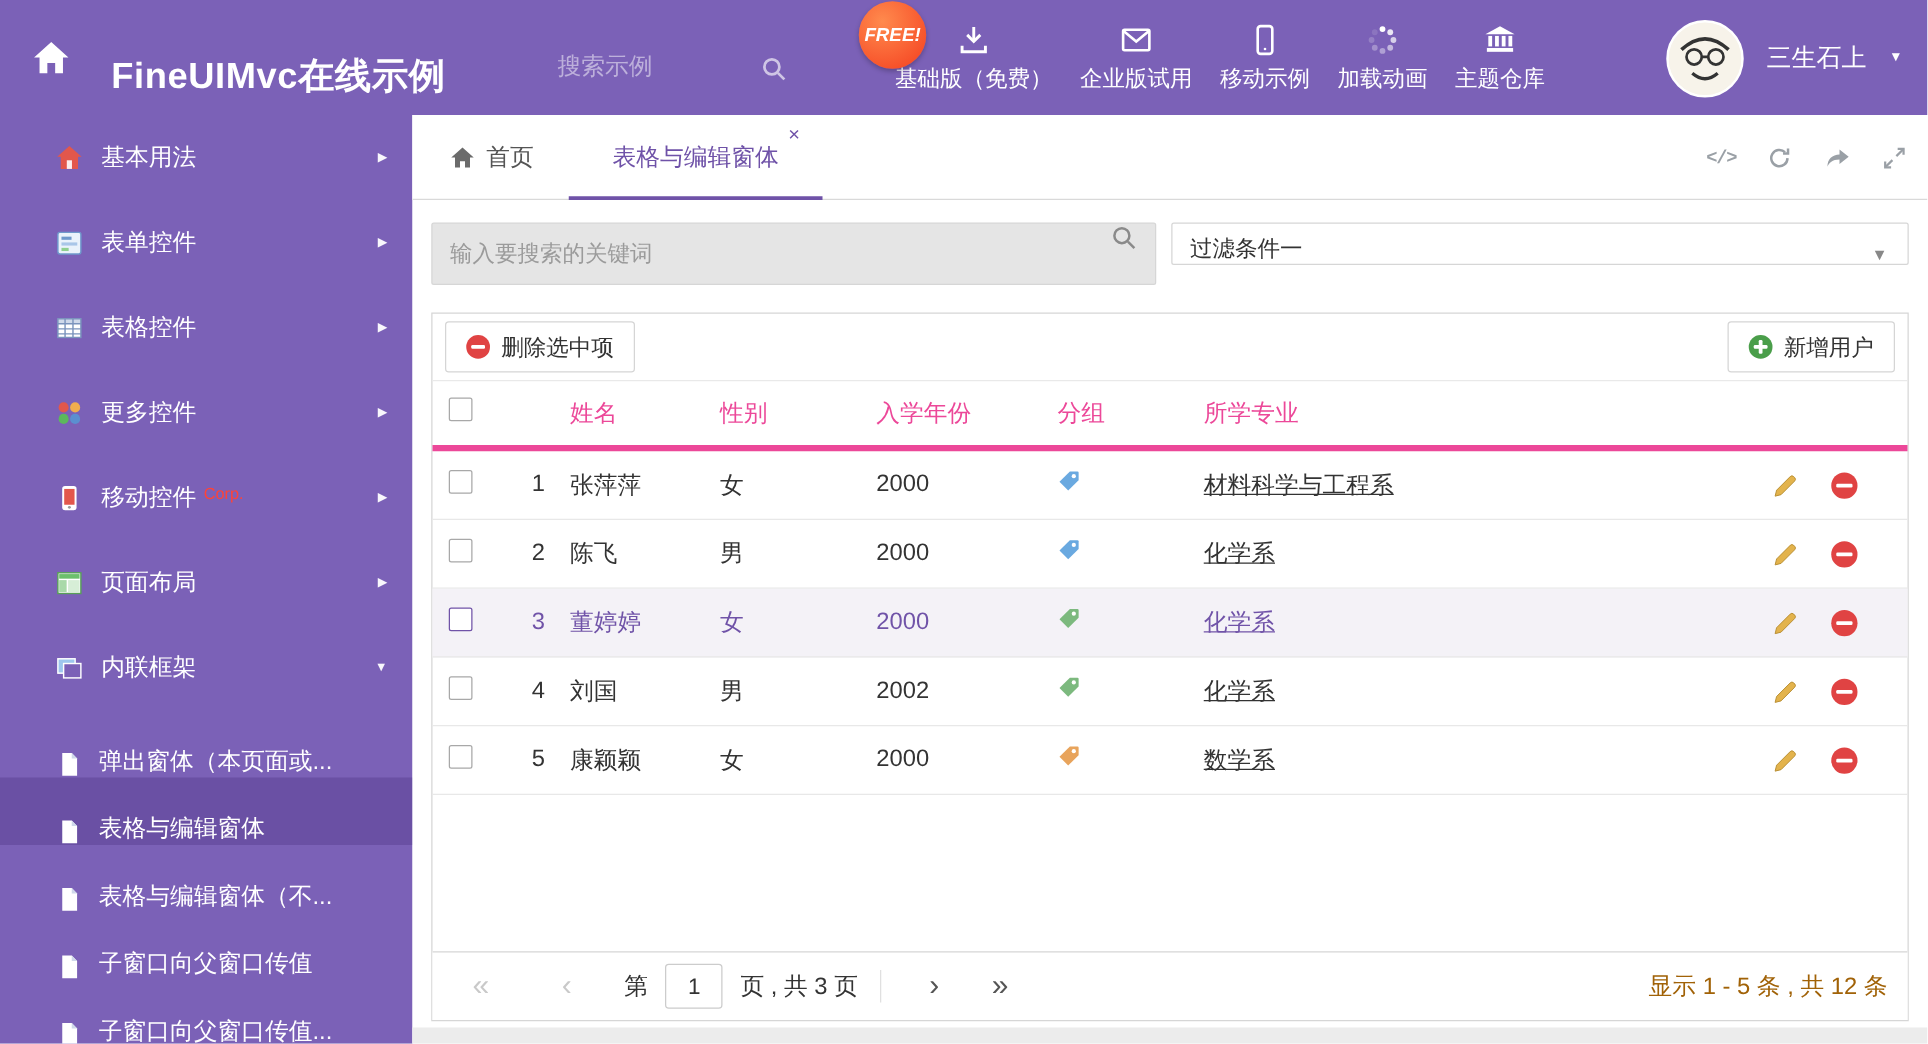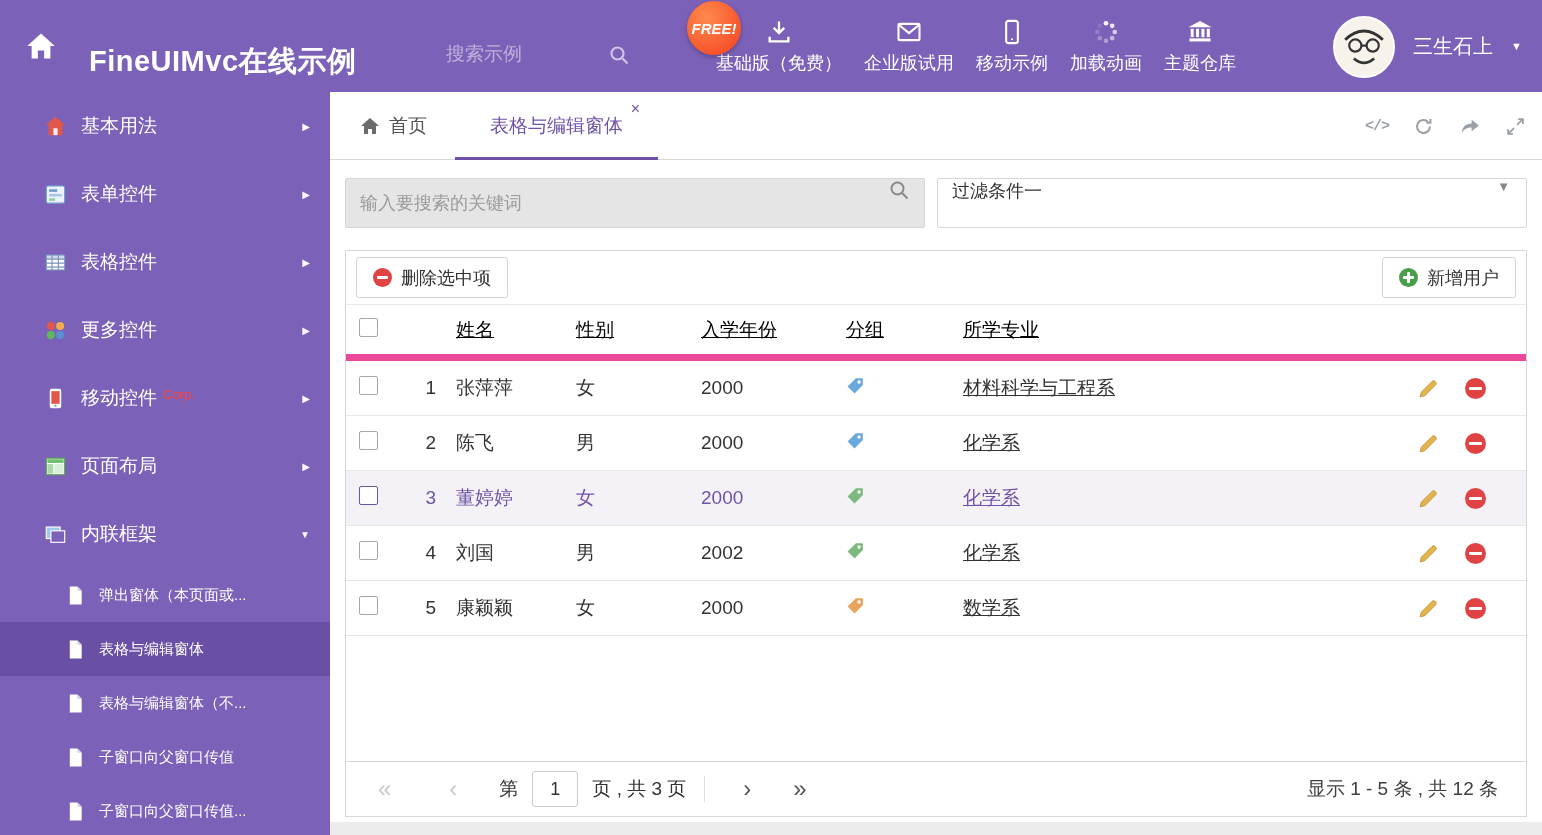--- a/index.html
+++ b/index.html
@@ -23,21 +23,21 @@
   .avatar{position:absolute;right:147px;top:16px;width:58px;height:58px;border-radius:50%;background:#f7f3ea;border:2px solid #fff;overflow:hidden;cursor:pointer;}
   .user{position:absolute;right:20px;top:0;height:92px;display:flex;align-items:center;gap:18px;color:#fff;font-size:20px;cursor:pointer;}
   .user .caret{font-size:11px;}
 
   
   .sidebar{position:absolute;left:0;top:92px;width:330px;height:743px;background:#7b61b7;overflow:hidden;}
   .sb-item{position:relative;height:68px;display:flex;align-items:center;color:#fff;font-size:19px;cursor:pointer;padding-left:44px;box-sizing:border-box;}
   .sb-item .sico{width:23px;height:23px;margin-right:14px;flex:0 0 auto;}
   .sb-item .arr{position:absolute;right:20px;font-size:10px;color:rgba(255,255,255,.95);}
   .sb-badge{color:#ff4337;font-size:13px;margin-left:6px;position:relative;top:-4px;}
-  .sb-sub{position:relative;height:54px;display:flex;align-items:center;color:#fff;font-size:15px;cursor:pointer;padding-left:66px;box-sizing:border-box;}
+  .sb-sub{position:relative;height:54px;display:flex;align-items:flex-end;color:#fff;font-size:19px;cursor:pointer;padding-left:46px;box-sizing:border-box;}
   .sb-sub .fico{width:19px;height:21px;margin-right:14px;flex:0 0 auto;}
   .sb-sub.active{background:#6a50a4;}
 
   
   .main{position:absolute;left:330px;top:92px;width:1212px;height:743px;background:#fff;}
   .bottom-strip{position:absolute;left:0;bottom:0;width:1212px;height:13px;background:#ececec;}
 
   
   .tabbar{position:absolute;left:0;top:0;width:1212px;height:68px;border-bottom:1px solid #d9d9d9;box-sizing:border-box;background:#fff;}
   .tab-home{position:absolute;left:30px;top:0;height:68px;display:flex;align-items:center;gap:9px;font-size:19px;color:#555;cursor:pointer;}
@@ -48,39 +48,39 @@
   .tab-tools{position:absolute;right:16px;top:0;height:68px;display:flex;align-items:center;gap:24px;color:#9aa0a6;}
   .tool{width:22px;height:22px;cursor:pointer;display:flex;align-items:center;justify-content:center;}
   .tool.code{font-size:15px;font-weight:bold;letter-spacing:-1px;font-family:"Liberation Mono","DejaVu Sans Mono",monospace;}
 
   
   .filter-row{position:absolute;left:15px;top:86px;width:1182px;height:50px;}
   .search-box{position:absolute;left:0;top:0;width:580px;height:50px;border:1px solid #d6d6d6;border-radius:2px;box-sizing:border-box;display:flex;background:#e5e5e5;}
   .search-box input{flex:1;border:none;outline:none;font-size:18px;padding:0 14px;color:#333;font-family:inherit;background:transparent;}
   .search-box input::placeholder{color:#9b9b9b;}
   .search-box .mag2{width:22px;height:22px;margin-right:14px;flex:0 0 auto;}
-  .dropdown{position:absolute;left:592px;top:0;width:590px;height:50px;border:1px solid #d6d6d6;border-radius:2px;box-sizing:border-box;display:flex;align-items:flex-start;background:#fff;cursor:pointer;font-size:18px;}
+  .dropdown{position:absolute;left:592px;top:0;width:590px;height:34px;border:1px solid #d6d6d6;border-radius:2px;box-sizing:border-box;display:flex;align-items:flex-end;background:#fff;cursor:pointer;font-size:18px;}
   .dropdown .dd-text{padding-left:14px;flex:1;}
   .dropdown .dd-caret{margin-right:16px;color:#888;font-size:13px;}
 
   
   .grid-panel{position:absolute;left:15px;top:158px;width:1182px;height:567px;border:1px solid #d6d6d6;box-sizing:border-box;background:#fff;}
   .grid-toolbar{position:relative;height:53px;border-bottom:1px solid #e9e9e9;}
   .btn{position:absolute;top:6px;height:41px;display:inline-flex;align-items:center;gap:9px;border:1px solid #d5d5d5;border-radius:3px;background:#fff;font-size:18px;color:#333;padding:0 16px;cursor:pointer;font-family:inherit;}
   .btn-del{left:10px;}
   .btn-add{right:10px;}
 
   .ico-minus{width:19px;height:19px;border-radius:50%;background:#e04343;position:relative;display:inline-block;flex:0 0 auto;}
   .ico-minus::after{content:"";position:absolute;left:4px;right:4px;top:8px;height:3px;background:#fff;border-radius:1px;}
   .ico-plus{width:19px;height:19px;border-radius:50%;background:#4a9e4a;position:relative;display:inline-block;flex:0 0 auto;}
   .ico-plus::before{content:"";position:absolute;top:4px;bottom:4px;left:8px;width:3px;background:#fff;border-radius:1px;}
   .ico-plus::after{content:"";position:absolute;left:4px;right:4px;top:8px;height:3px;background:#fff;border-radius:1px;}
 
   .g-row{display:flex;align-items:center;height:55px;font-size:19px;border-bottom:1px solid #e8e8e8;box-sizing:border-box;}
-  .g-head{height:56px;border-bottom:7px solid #ec4899;color:#000000;text-decoration:underline;}
+  .g-head{height:56px;border-bottom:5px solid #ec4899;color:#ec4899;}
   .c-check{width:50px;padding-left:13px;box-sizing:border-box;flex:0 0 auto;}
   .cb{width:17px;height:17px;border:1px solid #a8a8a8;border-radius:2px;background:#fff;display:inline-block;cursor:pointer;}
   .c-num{width:40px;text-align:right;flex:0 0 auto;color:#333;}
   .c-name{width:140px;padding-left:20px;box-sizing:border-box;flex:0 0 auto;}
   .c-gender{width:125px;flex:0 0 auto;}
   .c-year{width:145px;flex:0 0 auto;}
   .c-group{width:117px;flex:0 0 auto;}
   .c-major{flex:1;}
   .c-actions{width:120px;flex:0 0 auto;display:flex;align-items:center;gap:26px;padding-left:12px;box-sizing:border-box;}
   .tag{width:18px;height:18px;display:inline-block;}
@@ -101,21 +101,21 @@
   .pg-dis{color:#c9c9c9;}
   .pg-first{margin-left:32px;}
   .pg-prev{margin-left:58px;}
   .pg-word{margin-left:42px;color:#333;}
   .pg-input{margin-left:14px;width:46px;height:36px;border:1px solid #ccc;border-radius:3px;text-align:center;font-size:18px;color:#333;font-family:inherit;outline:none;box-sizing:border-box;}
   .pg-suffix{margin-left:14px;color:#333;}
   .pg-sep{width:1px;height:26px;background:#e0e0e0;margin-left:18px;}
   .pg-next{margin-left:38px;}
   .pg-last{margin-left:42px;}
   .pg-spacer{flex:1;}
-  .pg-summary{margin-right:28px;color:#404040;font-size:19px;}
+  .pg-summary{margin-right:16px;color:#a16207;font-size:19px;}
 </style>
 </head>
 <body>
 
 <div class="page">
 
   <header class="hdr">
     <span class="hdr-home">
       <svg viewBox="0 0 24 24" width="30" height="30">
           <path d="M12 2 L23 12 H19.5 V22 H14.5 V15.5 H9.5 V22 H4.5 V12 H1 Z" fill="#fff"></path>

